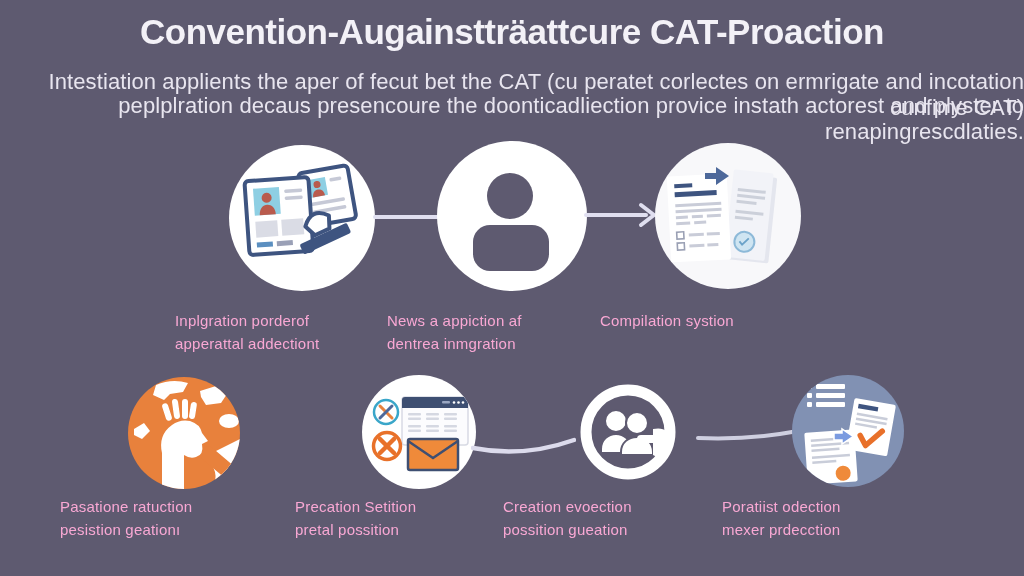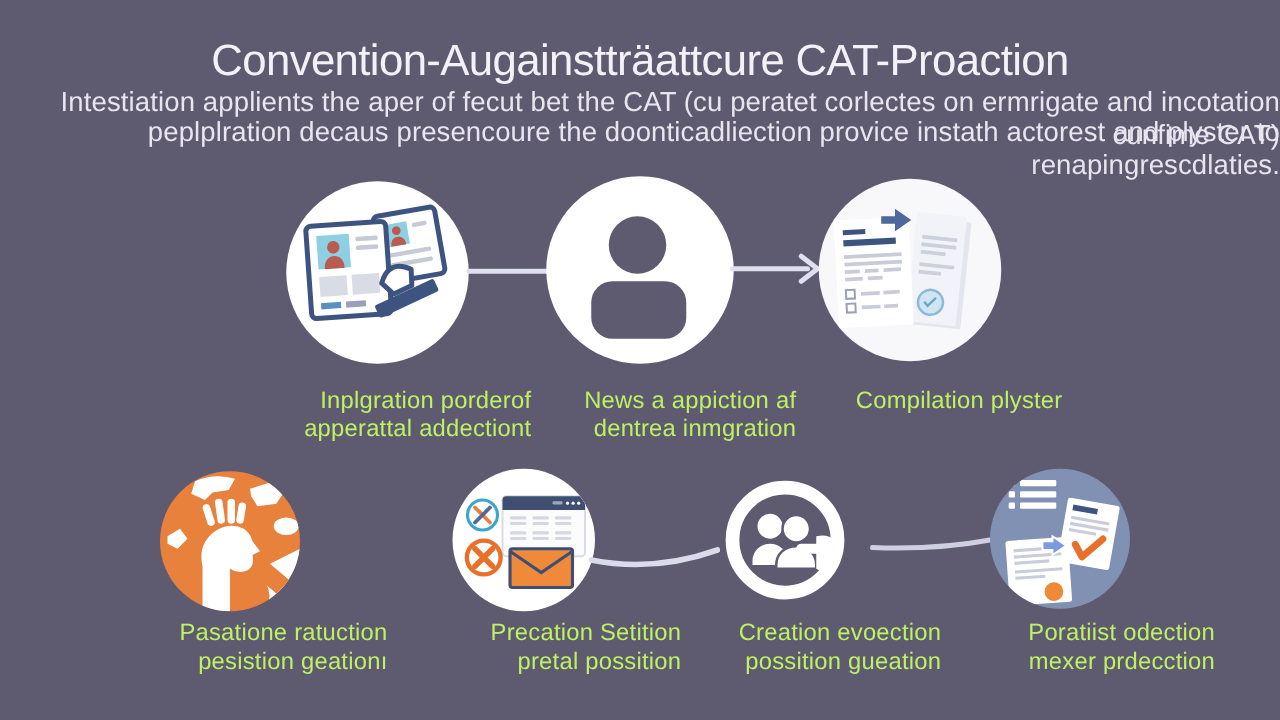--- a/index.html
+++ b/index.html
@@ -2,42 +2,42 @@
 <html><head>
 <meta charset="utf-8">
 <style>
   html,body{margin:0;padding:0;background:#2a2733;}
   .canvas{
     position:relative;width:1024px;height:576px;overflow:hidden;
     background:#5e5a70;
     font-family:"Liberation Sans", sans-serif;
   }
   .title{
-    position:absolute;top:29px;left:0;width:100%;text-align:center;
-    color:#f3f1f7;font-size:35px;font-weight:400;letter-spacing:-0.5px;margin:0;
+    position:absolute;top:12px;left:0;width:100%;text-align:center;
+    color:#f3f1f7;font-size:35px;font-weight:700;letter-spacing:-0.5px;margin:0;
   }
   .sub{
     position:absolute;left:0;width:100%;text-align:right;margin:0;
     color:#e8e5ef;font-size:22px;font-weight:400;letter-spacing:0.1px;
   }
   .sub1{top:69px;}
   .sub2{top:93px;}
   .circle{position:absolute;border-radius:50%;display:flex;align-items:center;justify-content:center;}
   .c-white{background:#ffffff;}
   #tc1{left:229px;top:145px;width:146px;height:146px;}
   #tc2{left:437px;top:141px;width:150px;height:150px;}
   #tc3{left:655px;top:143px;width:146px;height:146px;background:#f8f8fa;}
   #bc1{left:128px;top:377px;width:112px;height:112px;background:#e8813c;overflow:hidden;}
   #bc2{left:362px;top:375px;width:114px;height:114px;background:#ffffff;overflow:hidden;}
   #bc3{left:573px;top:377px;width:110px;height:110px;background:transparent;}
   #bc4{left:792px;top:375px;width:112px;height:112px;background:#8191b3;overflow:hidden;}
   .circle svg{display:block;overflow:visible;}
   .step-label{
-    position:absolute;text-align:right;color:#bef264;
-    font-size:19px;line-height:23px;font-weight:500;letter-spacing:0.2px;
+    position:absolute;text-align:left;color:#f9a8d4;
+    font-size:15px;line-height:23px;font-weight:500;letter-spacing:0.2px;
   }
   #tl1{left:175px;top:309px;width:250px;}
   #tl2{left:387px;top:309px;width:250px;}
   #tl3{left:600px;top:309px;width:250px;}
   #bl1{left:60px;top:495px;width:250px;}
   #bl2{left:295px;top:495px;width:250px;}
   #bl3{left:503px;top:495px;width:250px;}
   #bl4{left:722px;top:495px;width:250px;}
   .conn-line{
     position:absolute;left:373px;top:215px;width:66px;height:4px;
@@ -137,21 +137,21 @@
 
   <div class="step-label" id="tl1">
     <div>Inplgration porderof</div>
     <div>apperattal addectiont</div>
   </div>
   <div class="step-label" id="tl2">
     <div>News a appiction af</div>
     <div>dentrea inmgration</div>
   </div>
   <div class="step-label" id="tl3">
-    <div>Compilation plyster</div>
+    <div>Compilation systion</div>
   </div>
 
   <div class="circle" id="bc1">
     <svg width="112" height="112" viewBox="0 0 112 112">
       <path d="M28 8 q16 -7 32 -2 l-5 9 -13 2 -6 6 -11 -5 z" fill="#ffffff"></path>
       <path d="M72 14 l16 -5 11 8 -6 9 -15 2 -5 -8 z" fill="#ffffff"></path>
       <ellipse cx="101" cy="44" rx="10" ry="7" fill="#ffffff"></ellipse>
       <path d="M6 52 l10 -6 6 8 -8 8 -8 -4 z" fill="#ffffff"></path>
       <path d="M76 80 L112 62 L112 112 L84 112 Q94 94 76 80 Z" fill="#ffffff"></path>
       <rect x="68" y="82" width="54" height="15" rx="7.5" transform="rotate(40 95 89)" fill="#e8813c"></rect>

